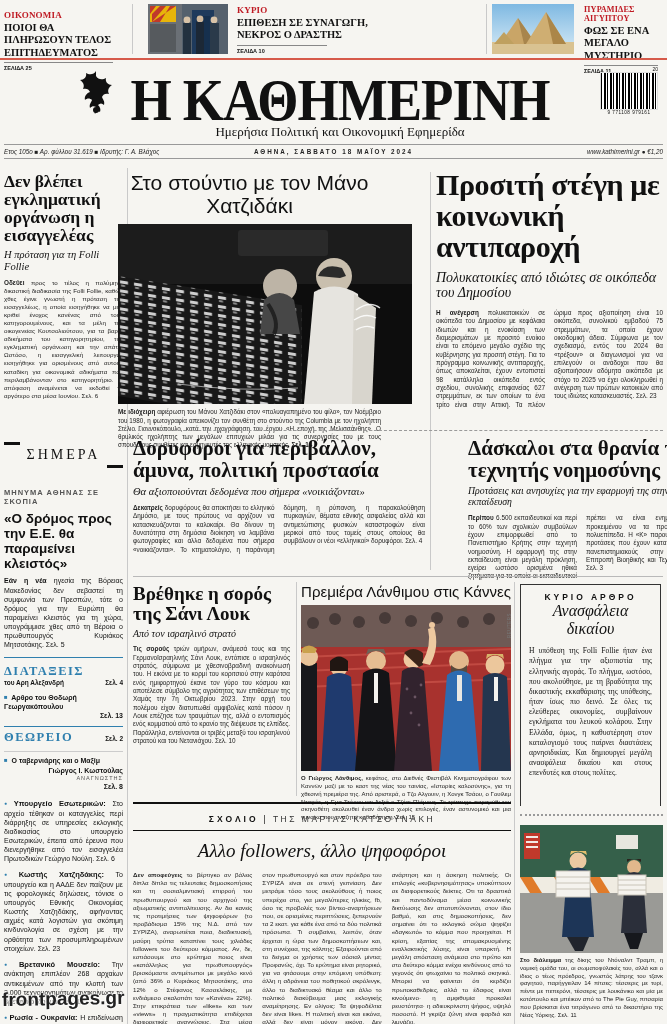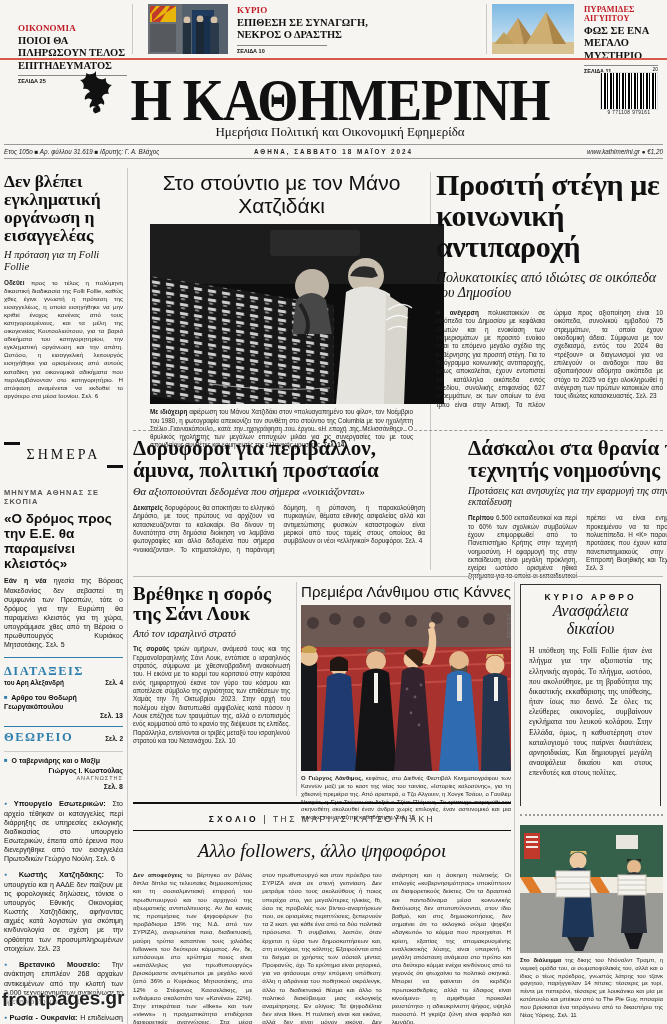--- a/index.html
+++ b/index.html
@@ -45,21 +45,21 @@
       text-shadow:0 0 2px #fff,0 0 2px #fff,0 0 3px #fff;transform:rotate(-1deg);}
   .commentary-h{font-size:8.5px;letter-spacing:2.5px;}
   .commentary-h b{letter-spacing:3px;}
   svg{display:block;}
 </style>
 </head>
 <body>
 
 <div class="page">
 
-  <div class="abs" style="left:4px;top:23px;width:118px;margin-left:14px;">
+  <div class="abs" style="left:4px;top:10px;width:118px;">
     <div class="strip-kicker">ΟΙΚΟΝΟΜΙΑ</div>
     <div class="strip-title">ΠΟΙΟΙ ΘΑ ΠΛΗΡΩΣΟΥΝ ΤΕΛΟΣ ΕΠΙΤΗΔΕΥΜΑΤΟΣ</div>
     <div class="strip-page">ΣΕΛΙΔΑ 25</div>
   </div>
   <div class="abs" style="left:148px;top:4px;width:80px;height:50px;">
     <svg width="80" height="50" viewBox="0 0 80 50">
       <rect width="80" height="50" fill="#55616d"></rect>
       <rect x="44" y="6" width="22" height="44" fill="#1e3a5c"></rect>
       <rect x="48" y="12" width="14" height="38" fill="#16304e"></rect>
       <rect x="0" y="0" width="34" height="50" fill="#6b7076"></rect>
@@ -172,21 +172,21 @@
       <div style="text-align:right;font-size:5.5px;letter-spacing:1px;color:#555;">ΑΝΑΓΝΩΣΤΗΣ</div>
       <div style="text-align:right;" class="pgref">Σελ. 8</div>
     </div>
 
     <p class="sb-item just" style="margin:8px 0 0 0;"><span class="bu-ro">●</span><b style="font-size:7.5px;">Υπουργείο Εσωτερικών:</b><span> Στο αρχείο τέθηκαν οι καταγγελίες περί διάρρηξης σε υπηρεσίες εκλογικής διαδικασίας στο υπουργείο Εσωτερικών, έπειτα από έρευνα που διενεργήθηκε από τον εισαγγελέα Πρωτοδικών Γεώργιο Νούλη. Σελ. 6</span></p>
     <p class="sb-item just" style="margin:7px 0 0 0;"><span class="bu-ro">●</span><b style="font-size:7.5px;">Κωστής Χατζηδάκης:</b><span> Το υπουργείο και η ΑΑΔΕ δεν παίζουν με τις φορολογικές δηλώσεις, τόνισε ο υπουργός Εθνικής Οικονομίας Κωστής Χατζηδάκης, αφήνοντας αιχμές κατά λογιστών για σκόπιμη κινδυνολογία σε σχέση με την ορθότητα των προσυμπληρωμένων στοιχείων. Σελ. 23</span></p>
     <p class="sb-item just" style="margin:7px 0 0 0;"><span class="bu-ro">●</span><b style="font-size:7.5px;">Βρετανικό Μουσείο:</b><span> Την ανάκτηση επιπλέον 268 αρχαίων αντικειμένων από την κλοπή των 2.000 τεχνουργημάτων ανακοίνωσε το βρετανικό ίδρυμα. Σελ. 15</span></p>
     <p class="sb-item just" style="margin:7px 0 0 0;"><span class="bu-ro">●</span><b style="font-size:7.5px;">Ρωσία - Ουκρανία:</b><span> Η επιδείνωση της κατάστασης για τον ουκρανικό στρατό, ιδιαίτερα με την εν εξελίξει επίθεση των Ρώσων στην περιφέρεια του Χάρκοβο, φέρνει το ΝΑΤΟ πιο κοντά στην κρίσιμη απόφαση αποστολής στρατιωτών στην Ουκρανία. Σελ. 11</span></p>
   </div>
 
-  <div class="abs" style="left:150px;top:172px;width:263px;">
+  <div class="abs" style="left:118px;top:172px;width:263px;">
     <div class="hl-sans" style="font-size:21px;text-align:center;">Στο στούντιο με τον Μάνο Χατζιδάκι</div>
     <div style="margin-top:7px;">
       <svg width="294" height="180" viewBox="0 0 294 180">
         <defs>
           <pattern id="knobs" width="14" height="9" patternUnits="userSpaceOnUse">
             <rect width="14" height="9" fill="#181818"></rect>
             <rect x="2" y="2" width="8" height="3" fill="#cfcfcf"></rect>
             <rect x="3" y="6" width="4" height="2" fill="#8a8a8a"></rect>
           </pattern>
         </defs>

